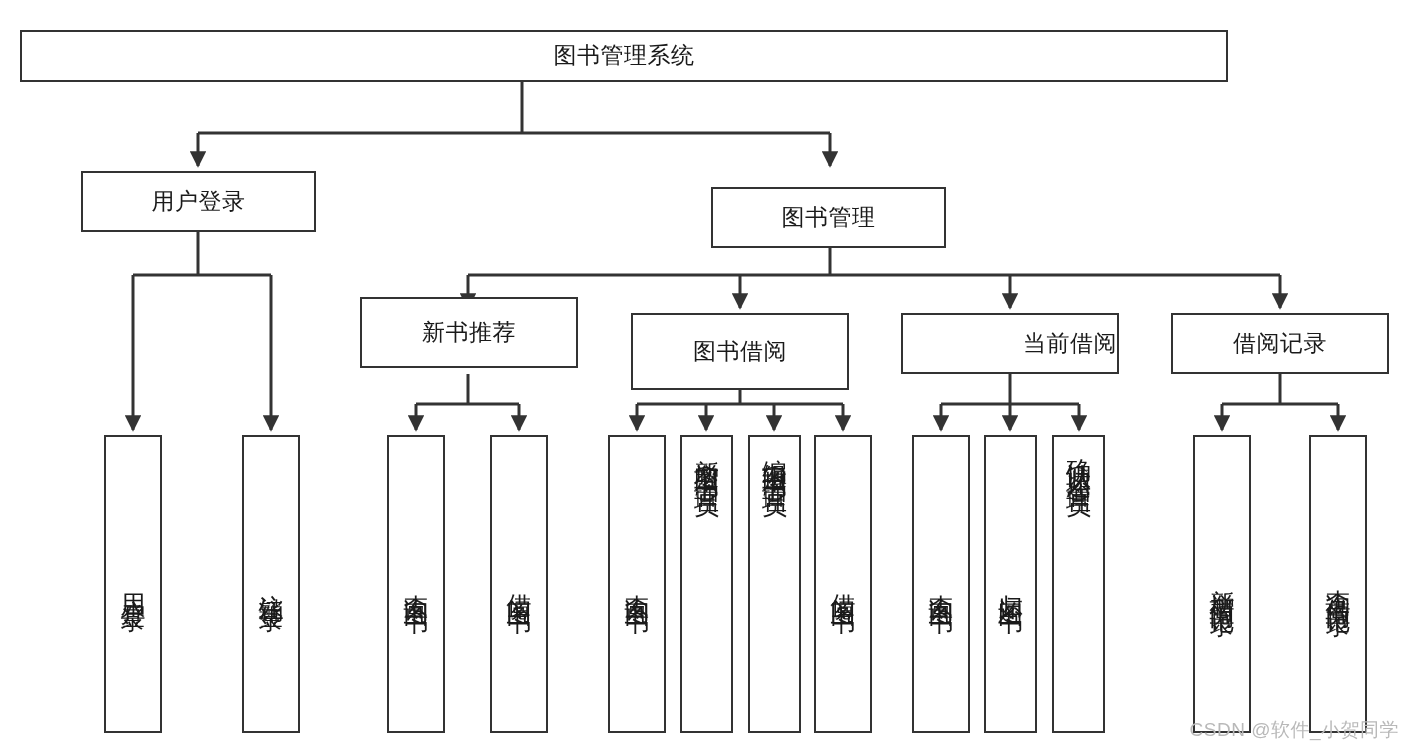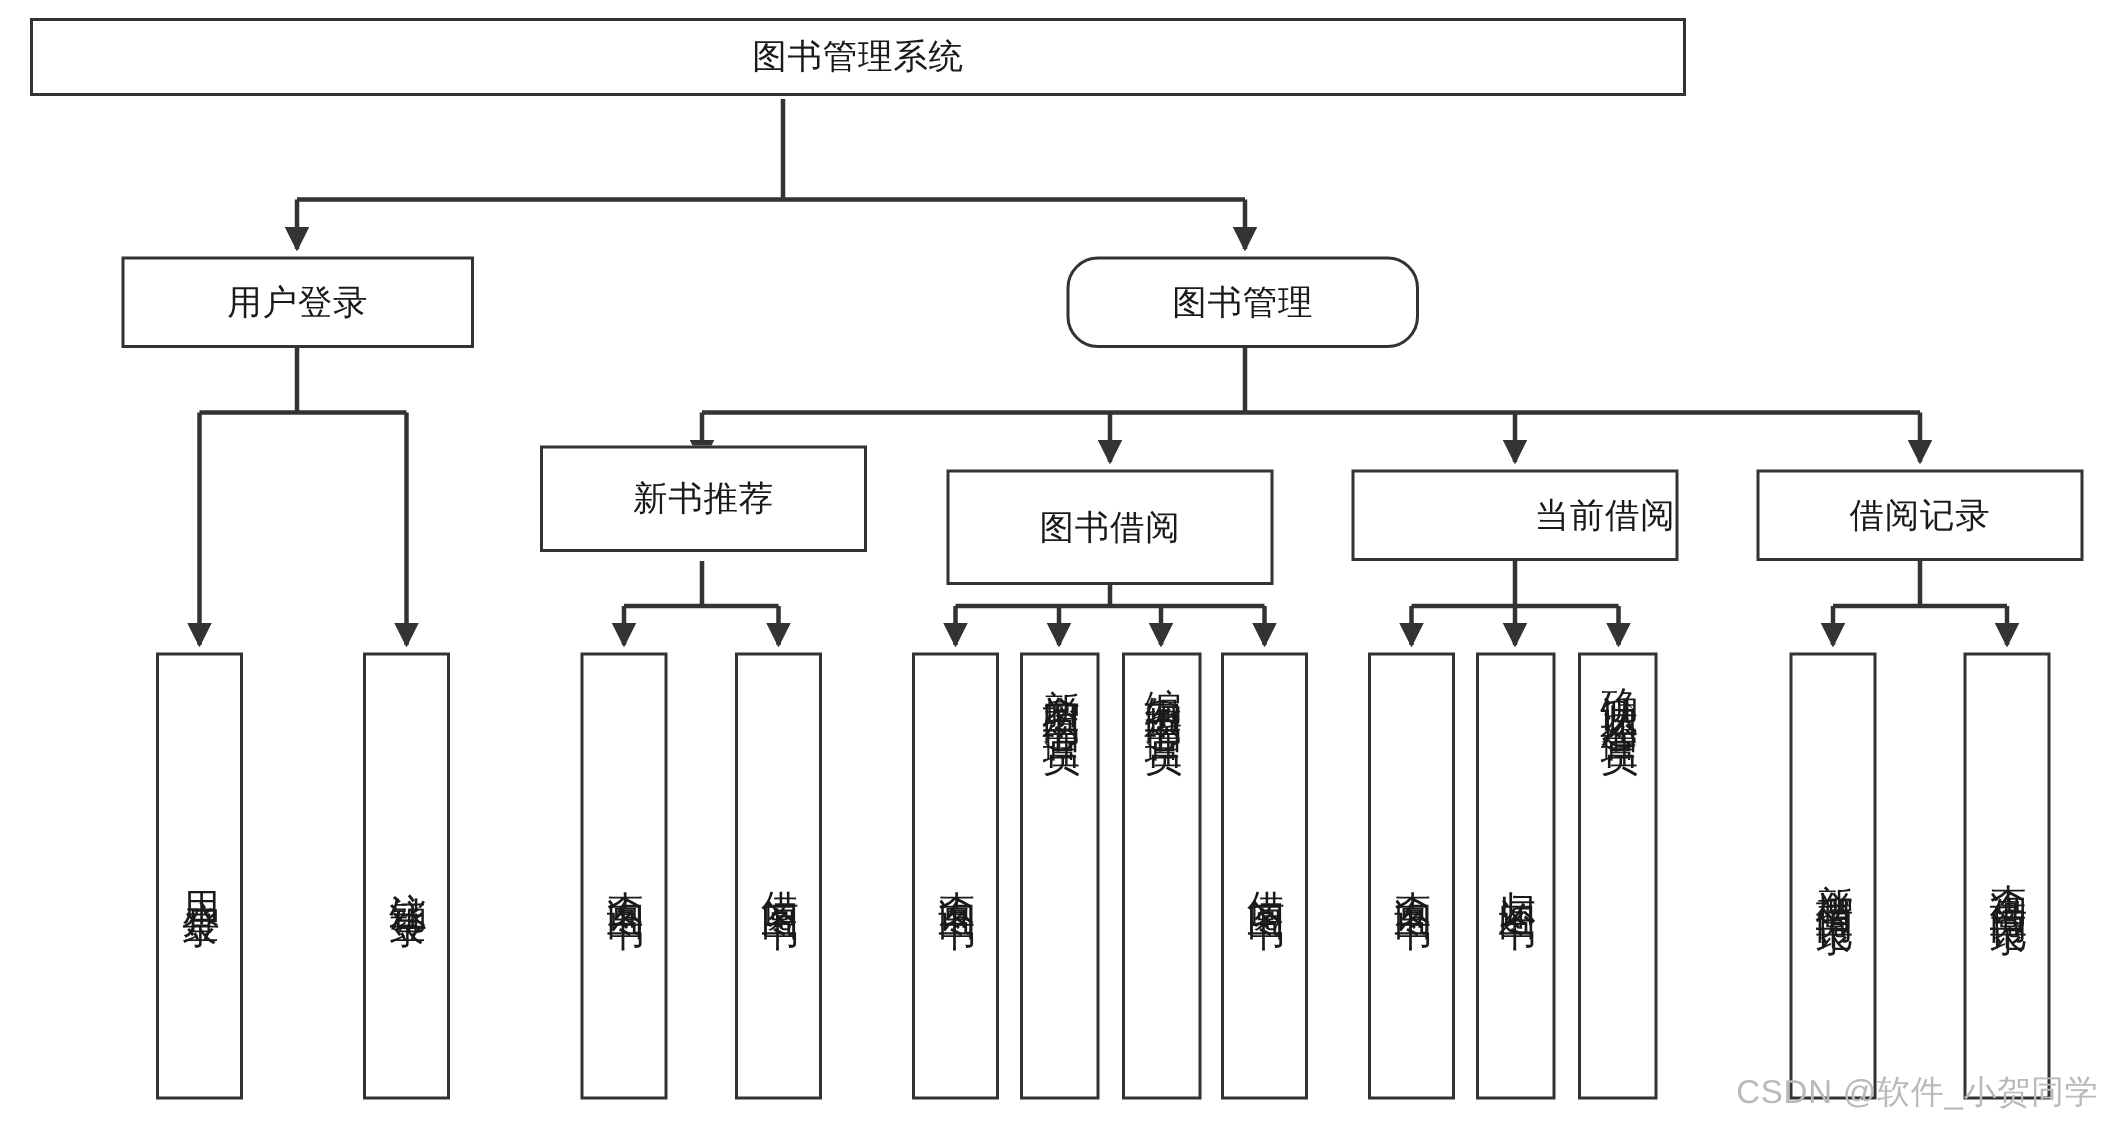--- a/index.html
+++ b/index.html
@@ -67,21 +67,21 @@
   }
   
   .node.vert.mid {
     align-items: center;
     padding-top: 0;
   }
   #watermark {
     position: absolute;
     right: 6px;
     bottom: 4px;
-    font-size: 22px;
+    font-size: 19px;
     color: #b9b9b9;
     letter-spacing: 0.5px;
     z-index: 5;
     white-space: nowrap;
     text-align: center;
   }
 </style>
 </head>
 <body>
 
@@ -131,28 +131,28 @@
       <path d="M 1010 404 L 1010 430" marker-end="url(#arrow)"></path>
       <path d="M 1079 404 L 1079 430" marker-end="url(#arrow)"></path>
 
       <path d="M 1280 374 L 1280 404"></path>
       <path d="M 1222 404 L 1338 404"></path>
       <path d="M 1222 404 L 1222 430" marker-end="url(#arrow)"></path>
       <path d="M 1338 404 L 1338 430" marker-end="url(#arrow)"></path>
     </g>
   </svg>
 
-  <div class="node horiz root" style="left:20px; top:12px; width:1104px; height:52px;">
+  <div class="node horiz root" style="left:20px; top:30px; width:1208px; height:52px;">
     <span class="label">图书管理系统</span>
   </div>
 
   <div class="node horiz" style="left:81px; top:171px; width:235px; height:61px;">
     <span class="label">用户登录</span>
   </div>
-  <div class="node horiz" style="left:711px; top:171px; width:235px; height:61px;border-radius:21px;">
+  <div class="node horiz" style="left:711px; top:187px; width:235px; height:61px;">
     <span class="label">图书管理</span>
   </div>
 
   <div class="node horiz" style="left:360px; top:297px; width:218px; height:71px;">
     <span class="label">新书推荐</span>
   </div>
   <div class="node horiz" style="left:631px; top:313px; width:218px; height:77px;">
     <span class="label">图书借阅</span>
   </div>
   <div class="node horiz" style="left:901px; top:313px; width:218px; height:61px;justify-content:flex-end;">

